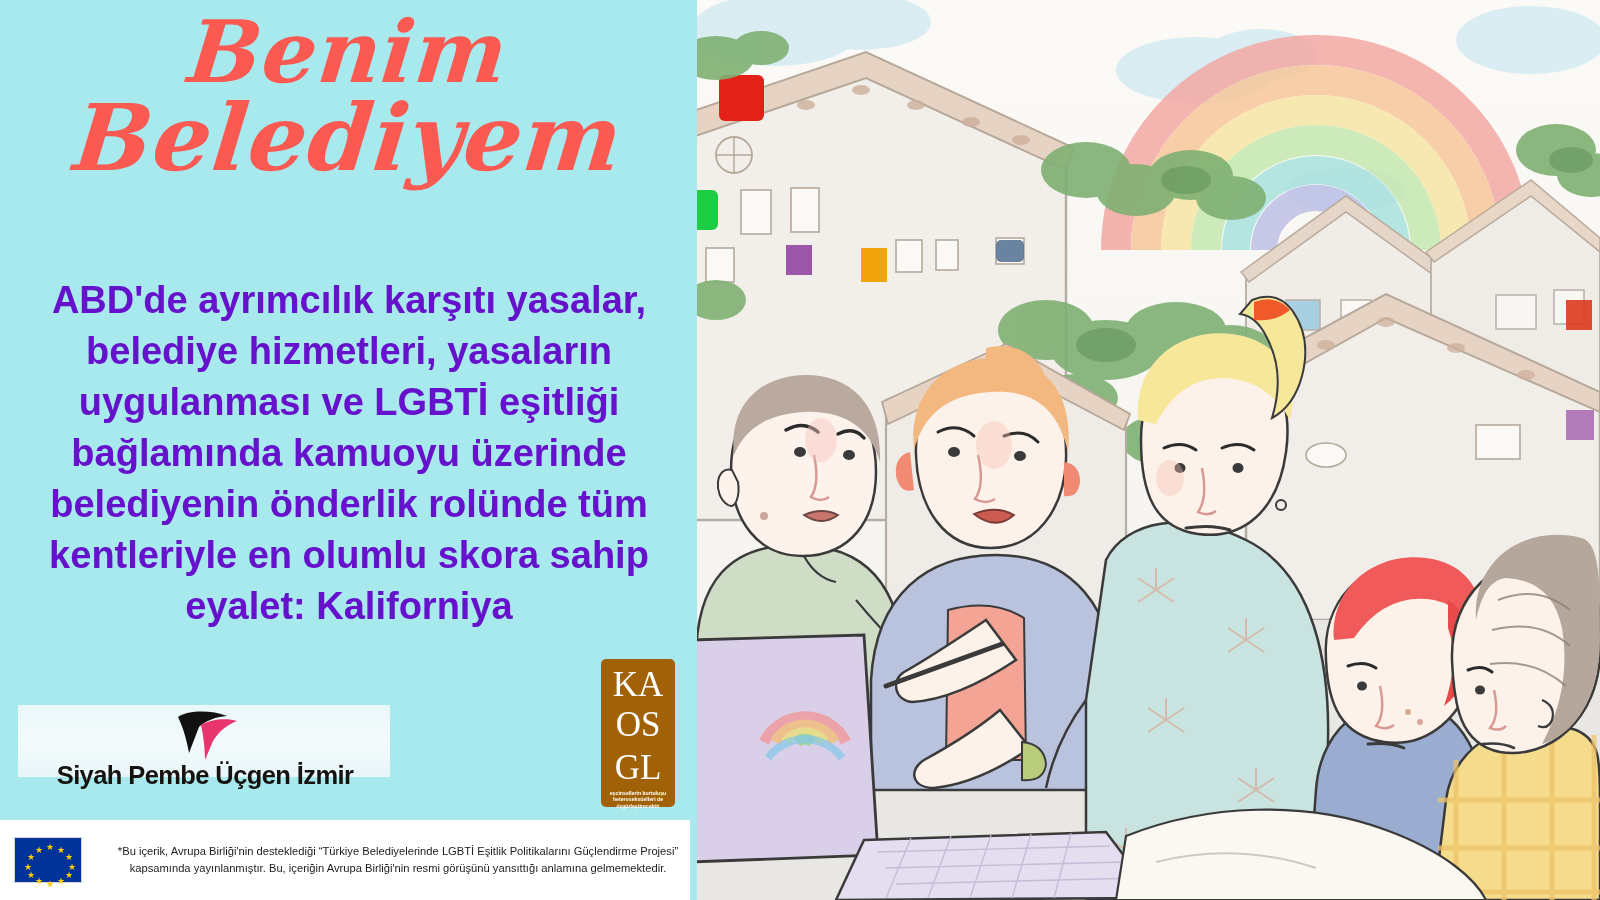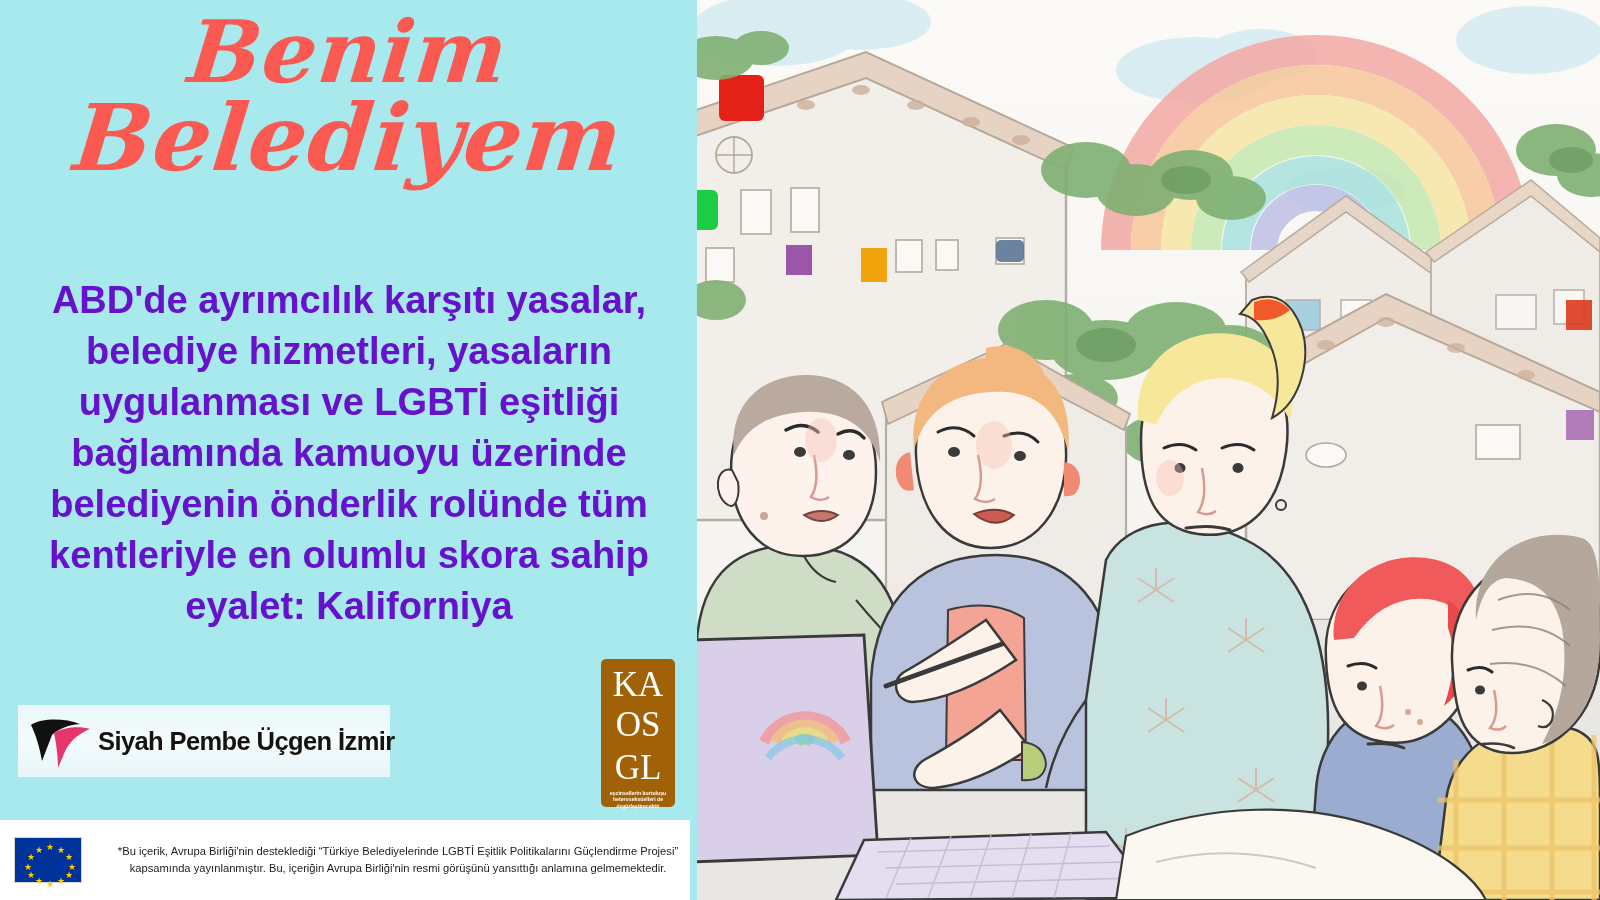--- a/index.html
+++ b/index.html
@@ -36,21 +36,21 @@
     font-weight:700;
     font-size:38px;
     line-height:51px;
     font-family:"Liberation Sans", sans-serif;
   }
 
   
   #spui-logo{
     position:absolute;left:18px;top:705px;width:372px;height:72px;
     background:linear-gradient(180deg,#eaf7fa 0%,#f3fbfc 50%,#e8f6f9 100%);
-    display:flex;align-items:center;
+    display:flex;align-items:center;flex-direction:column;
   }
   #spui-mark{position:relative;width:68px;height:56px;margin-left:10px;flex:none;}
   #spui-label{
     font-size:25.5px;font-weight:700;color:#15120f;
     letter-spacing:-0.6px;white-space:nowrap;margin-left:2px;
     font-family:"Liberation Sans", sans-serif;
   }
 
   
   #kaosgl-logo{

